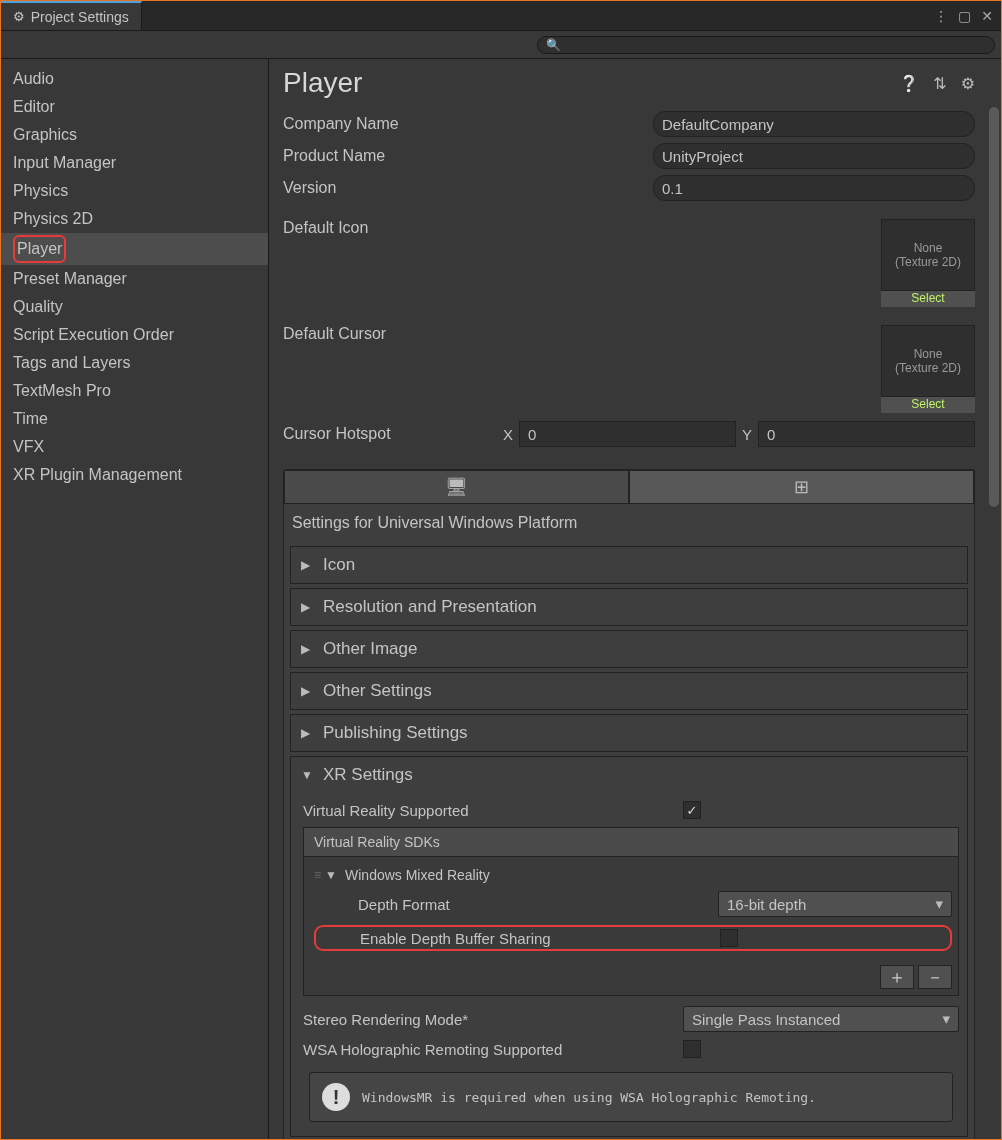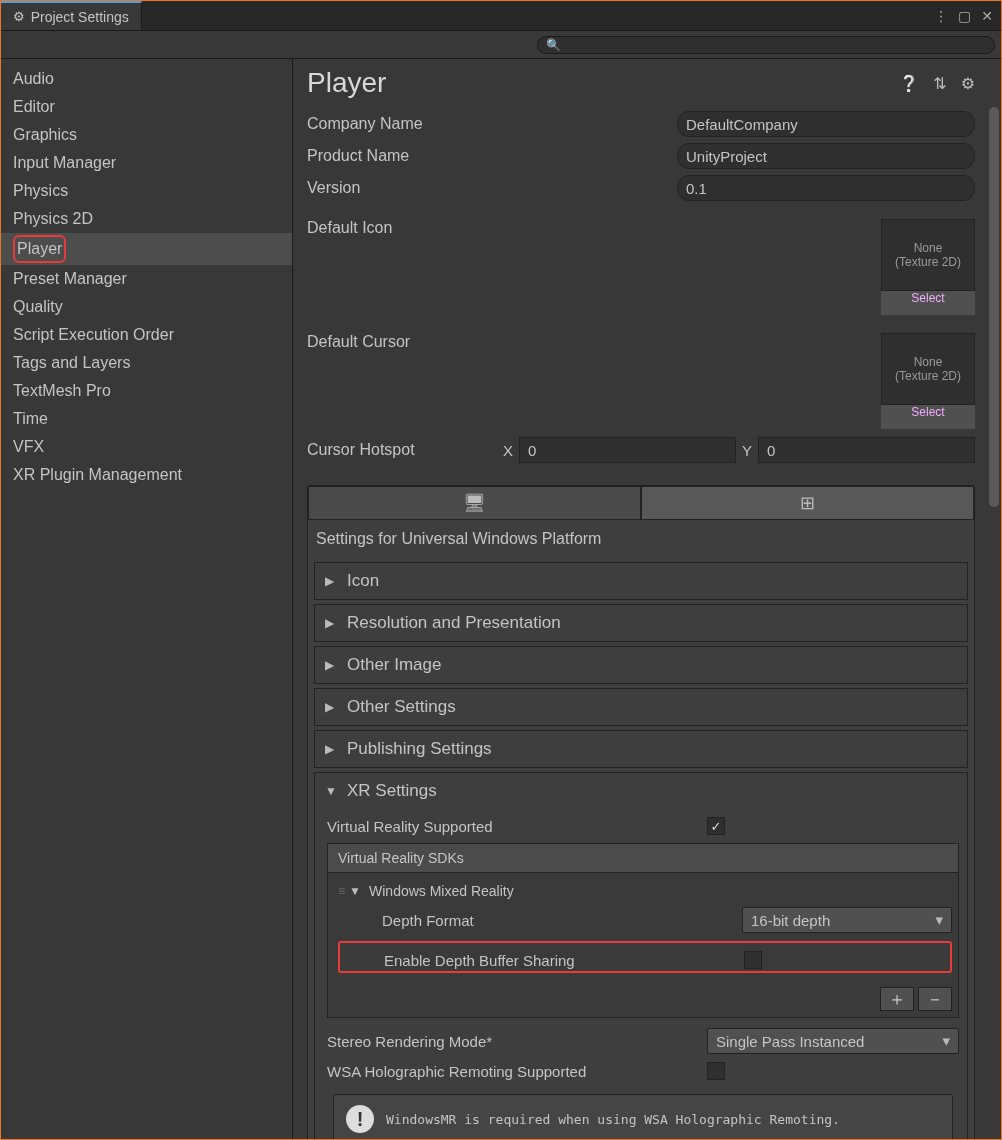--- a/index.html
+++ b/index.html
@@ -58,21 +58,21 @@
   align-items: center;
   padding: 0 8px;
   color: #888;
   font-size: 12px;
 }
 .content {
   display: flex;
   height: calc(1140px - 30px - 28px);
 }
 .sidebar {
-  width: 292px;
+  width: 268px;
   border-right: 1px solid #1a1a1a;
   padding-top: 6px;
 }
 .sidebar-item {
   padding: 2px 12px;
   font-size: 16px;
   line-height: 24px;
   cursor: pointer;
 }
 .sidebar-item.selected {
@@ -148,25 +148,25 @@
   background: #2f2f2f;
   border: 1px solid #222;
   display: flex;
   flex-direction: column;
   align-items: center;
   justify-content: center;
   font-size: 12px;
   color: #999;
 }
 .obj-select {
-  height: 24px;
+  height: 16px;
   background: #505050;
   text-align: center;
   font-size: 12px;
-  color: #f0abfc;
+  color: #bef264;
   cursor: pointer;
 }
 .hotspot-row {
   display:flex;
   align-items:center;
   margin-top:8px;
 }
 .hotspot-row .field-label { width:370px; }
 .hotspot-row .xy-label { margin: 0 6px; font-size:15px; }
 .hotspot-row input {
@@ -310,22 +310,22 @@
   font-weight:bold;font-size:20px;font-family:sans-serif;
 }
 .highlight-red {
   border:2px solid #e83a3a;
   border-radius:6px;
   padding:0 2px;
   display:inline-block;
 }
 .highlight-red-row {
   border:2px solid #e83a3a;
-  border-radius:3px;
-  padding:8px 0 2px 44px;
+  border-radius:9px;
+  padding:2px 0 2px 44px;
   margin-left:-44px;
 }
 .row-simple {
   display:flex;
   align-items:center;
   padding:4px 0;
 }
 .row-simple .lbl { flex:0 0 380px; font-size:15px; }
 </style>
 </head>

